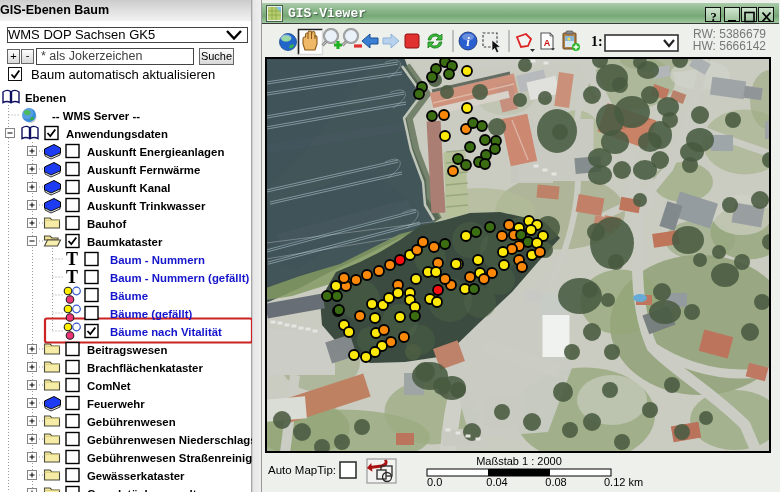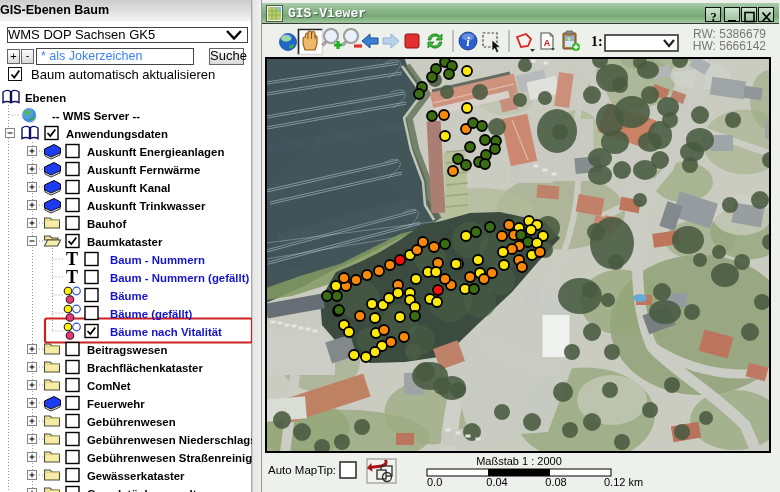--- a/index.html
+++ b/index.html
@@ -7,22 +7,22 @@
 .abs { position:absolute; }
 #lpanel { left:0; top:0; width:252px; height:492px; background:#fff; }
 #lheader { left:0; top:0; width:251px; height:22px; background:linear-gradient(180deg,#cccccc 0%,#dedede 45%,#f2f2f2 100%);
   font-weight:bold; font-size:12.5px; line-height:20px; color:#000; border-bottom:1px solid #fff; }
 #divider { left:251px; top:0; width:10px; height:492px; background:linear-gradient(90deg,#8f8f8f 0,#e6e6e6 2px,#efefef 100%); }
 #combo { left:7px; top:27px; width:241px; height:16px; background:#fff; border:1.6px solid #444; font-size:13px; line-height:13px; color:#000; }
 #combo .chev { position:absolute; right:4px; top:0px; font-weight:bold; }
 .btn { background:linear-gradient(180deg,#fdfdfd,#d9d9d9); border:1px solid #666; text-align:center; color:#000; }
 #plus { left:7px; top:49px; width:13px; height:15px; font-size:11px; line-height:13px; }
 #minus { left:21px; top:49px; width:13px; height:15px; font-size:11px; line-height:11px; }
-#searchbox { left:36px; top:48px; width:158px; height:17px; border:1.6px solid #444; background:#fff; font-size:12.5px; line-height:14px; padding-left:4px; color:#3b82f6; }
-#suche { left:199px; top:48px; width:35px; height:17px; font-size:13px; line-height:14px;margin-left:10px; }
+#searchbox { left:36px; top:48px; width:158px; height:17px; border:1.6px solid #444; background:#fff; font-size:12.5px; line-height:14px; padding-left:4px; color:#404040; }
+#suche { left:199px; top:48px; width:35px; height:17px; font-size:11px; line-height:14px; }
 #chk { left:8px; top:67px; width:14px; height:14px; border:1.6px solid #111; background:#fff; }
 #chk svg { position:absolute; left:0; top:0; }
 #chklabel { left:31px; top:67px; font-size:13px; color:#000; }
 #win { left:261px; top:0px; width:519px; height:492px; background:#eef0ec; border-left:1px solid #999; }
 #titlebar { left:262px; top:3px; width:517px; height:21px;
   background:linear-gradient(180deg,#abcbab 0%,#8bb78b 35%,#76a876 65%,#9fc89f 100%);
   border-bottom:1px solid #3a3a3a; }
 #title-ico { left:266px; top:5px; width:17px; height:17px; }
 #title-txt { left:288px; top:6px; font-size:13px; font-weight:bold; color:#fff; text-shadow:1px 1px 1px #44604a;font-family:Liberation Mono, monospace; }
 .winbtn { top:7px; width:16px; height:15px; background:linear-gradient(180deg,#cfe4cf,#9cc29c); border:1.6px solid #111;

